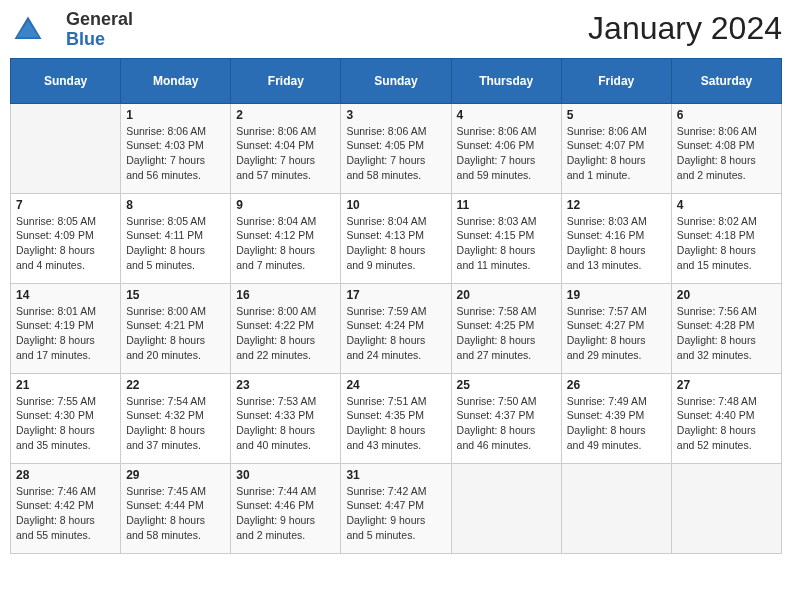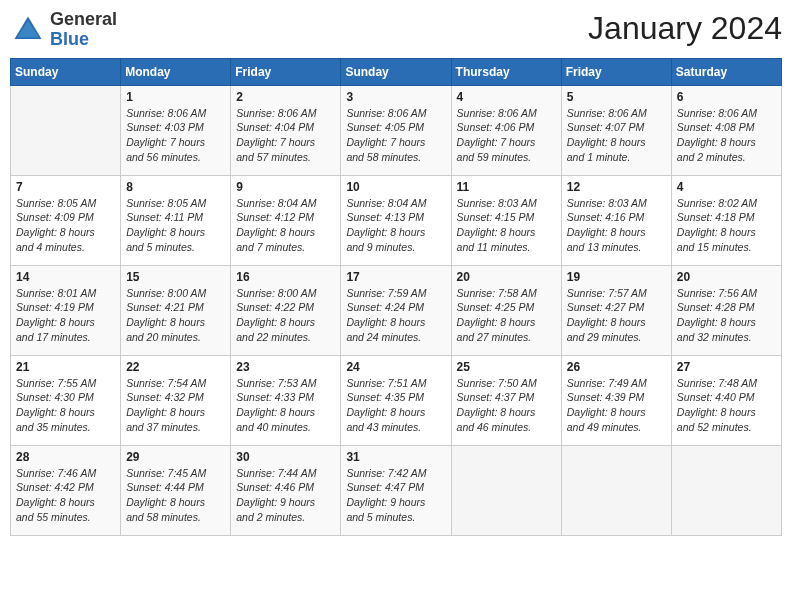--- a/index.html
+++ b/index.html
@@ -12,21 +12,21 @@
     }
     .header {
       display: flex;
       justify-content: space-between;
       align-items: flex-start;
       margin-bottom: 8px;
     }
     .logo {
       display: flex;
       align-items: center;
-      gap: 4px;
+      gap: 20px;
     }
     .logo-text {
       font-size: 18px;
       font-weight: bold;
       line-height: 1.1;
     }
     .logo-text .general { color: #333; }
     .logo-text .blue { color: #2a6db5; }
     .logo-icon {
       width: 36px;
@@ -45,22 +45,22 @@
       color: #444;
     }
     table {
       width: 100%;
       border-collapse: collapse;
       font-size: 11px;
     }
     thead tr th {
       background: #2a6db5;
       color: #fff;
-      padding: 6px 4px;
-      text-align: left;
+      padding: 15px 4px;
+      text-align: center;
       font-weight: bold;
       font-size: 12px;
       border: 1px solid #1a5a9a;
     }
     tbody tr td {
       border: 1px solid #ccc;
       padding: 4px 5px;
       vertical-align: top;
       min-height: 80px;
       height: 90px;
@@ -76,21 +76,20 @@
     .day-num {
       font-weight: bold;
       font-size: 12px;
       margin-bottom: 2px;
       color: #222;
     }
     .day-detail {
       color: #333;
       font-size: 10.5px;
       line-height: 1.4;
-      font-style: italic;
     }
     td.empty {
       background: #f5f5f5 !important;
     }
   </style>
 </head>
 <body>
 
 <div class="header">
   <div class="logo">

